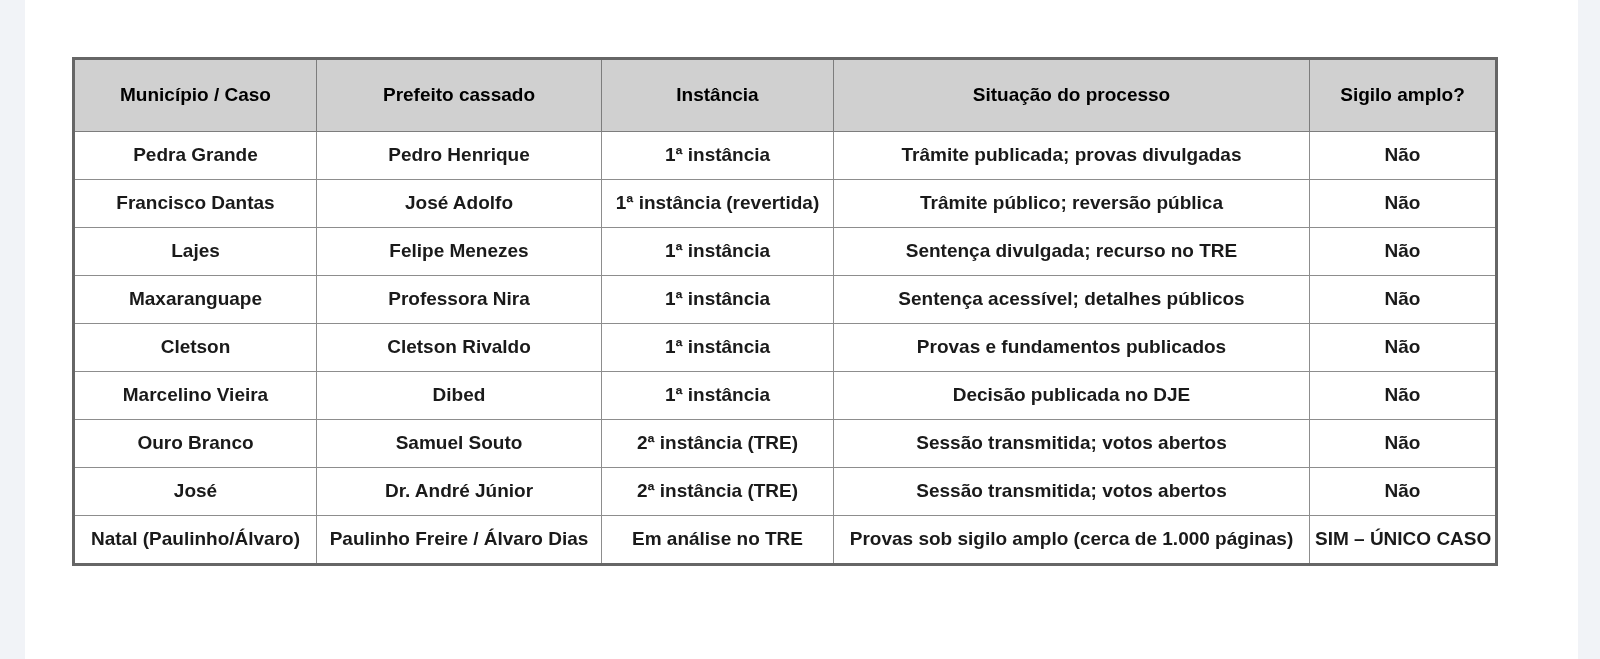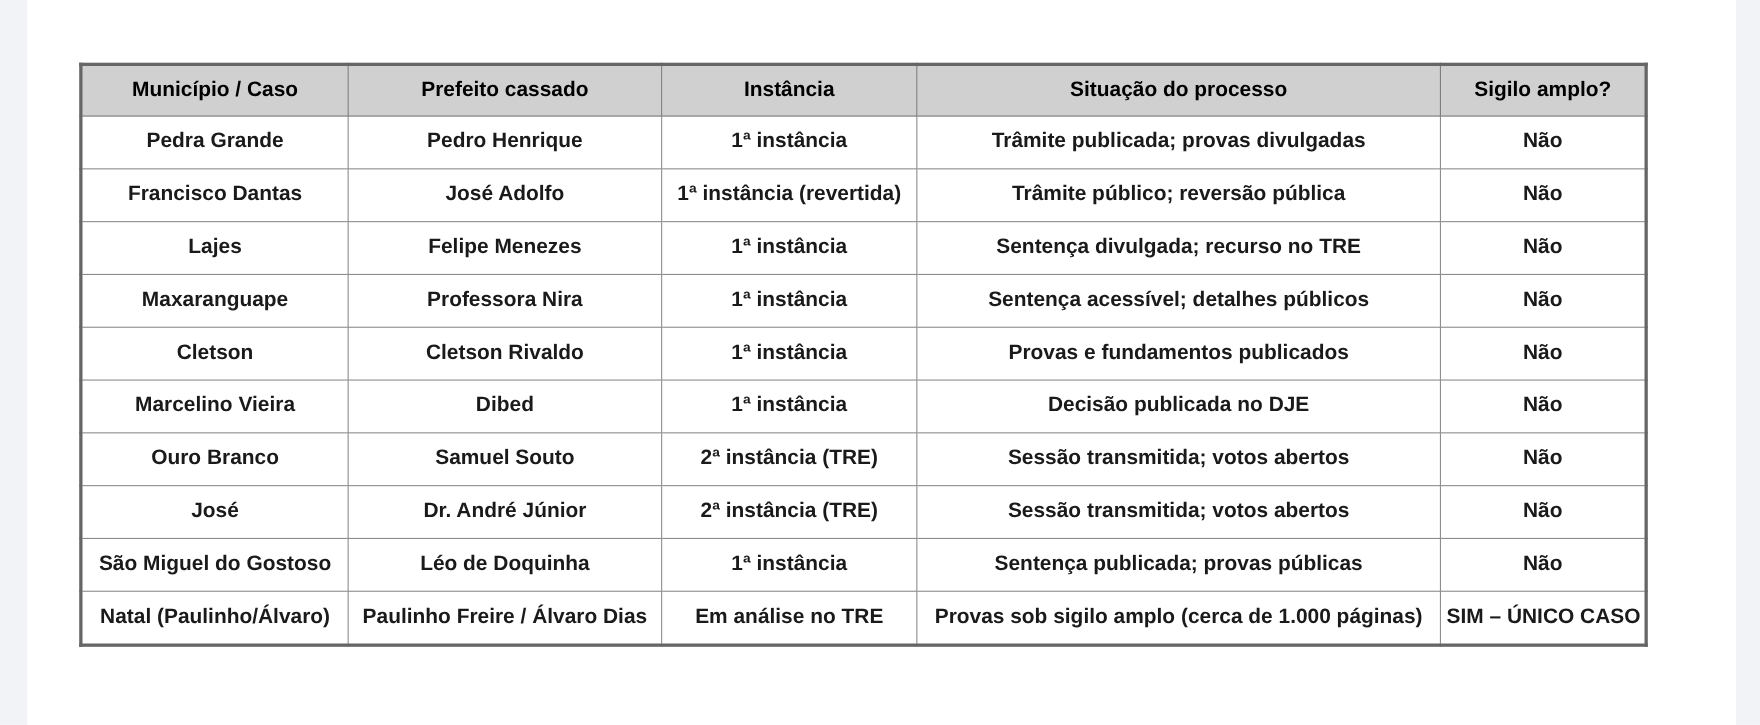--- a/index.html
+++ b/index.html
@@ -58,21 +58,21 @@
   table.report col.c4 { width: 187px; }
 
   table.report th {
     background: #d0d0d0;
     border: 1px solid #7d7d7d;
     font-size: 19px;
     font-weight: bold;
     color: #000000;
     text-align: center;
     height: 41px;
-    padding: 2px 6px;
+    padding: 15px 6px;
     line-height: 1.2;
     white-space: nowrap;
   }
   table.report td {
     border: 1px solid #8d8d8d;
     font-size: 19px;
     font-weight: bold;
     color: #1a1a1a;
     text-align: center;
     height: 43px;
@@ -161,27 +161,20 @@
           <td>Não</td>
         </tr>
         <tr>
           <td>José</td>
           <td>Dr. André Júnior</td>
           <td>2ª instância (TRE)</td>
           <td>Sessão transmitida; votos abertos</td>
           <td>Não</td>
         </tr>
         <tr>
-          <td>São Miguel do Gostoso</td>
-          <td>Léo de Doquinha</td>
-          <td>1ª instância</td>
-          <td>Sentença publicada; provas públicas</td>
-          <td>Não</td>
-        </tr>
-        <tr>
           <td>Natal (Paulinho/Álvaro)</td>
           <td>Paulinho Freire / Álvaro Dias</td>
           <td>Em análise no TRE</td>
           <td>Provas sob sigilo amplo (cerca de 1.000 páginas)</td>
           <td>SIM – ÚNICO CASO</td>
         </tr>
       </tbody>
     </table>
   </div>
 </div>

